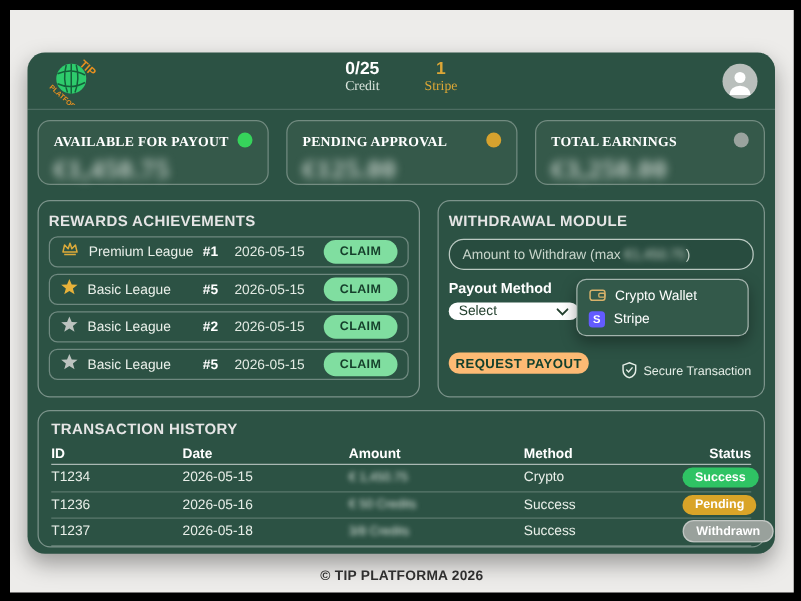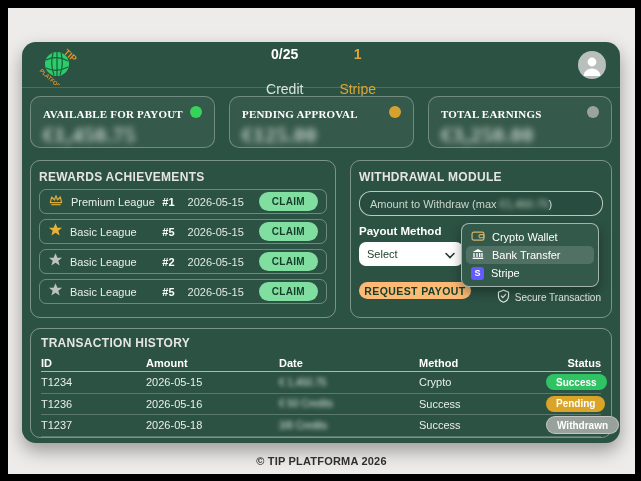--- a/index.html
+++ b/index.html
@@ -8,21 +8,21 @@
   .screen { position:absolute; left:8px; top:8px; width:627px; height:466px; background:#edecea; }
   .card { position:absolute; left:14px; top:34px; width:598px; height:401px; background:#2c5244;
           border-radius:14px; box-shadow:0 8px 18px rgba(0,0,0,0.35); }
 
   
   .hdr { position:absolute; left:0; top:0; right:0; height:46px; border-bottom:1px solid rgba(255,255,255,0.16);
          display:flex; align-items:center; padding:0 14px; }
   .hdr-center { position:absolute; left:0; right:0; top:4px; display:flex; justify-content:center; gap:36px; }
   .stat-stack { text-align:center; }
   .stat-stack .v { font-size:14px; font-weight:800; color:#fff; }
-  .stat-stack .l { font-size:14px; color:#d9e4dc; margin-top:19px; }
+  .stat-stack .l { font-size:11px; color:#d9e4dc; margin-top:1px;font-family:Liberation Serif, serif; }
   .stat-stack.gold .v, .stat-stack.gold .l { color:#dba636; }
   .avatar { margin-left:auto; width:28px; height:28px; border-radius:50%; background:#b9bfbc;
             display:flex; align-items:center; justify-content:center; overflow:hidden; }
 
   
   .stats-row { position:absolute; left:8px; top:54px; display:flex; gap:14px;font-family:Liberation Serif, serif; }
   .stat-card { height:52px; background:#35594a; border:1px solid rgba(255,255,255,0.30); border-radius:10px;
                padding:7px 12px 0 12px; position:relative; }
   .stat-card.w1 { width:185px; } .stat-card.w2 { width:185px; } .stat-card.w3 { width:184px; }
   .stat-card .lbl { font-size:11px; font-weight:800; color:#fff; letter-spacing:0.2px; }
@@ -44,21 +44,21 @@
   .claim-btn { background:#80dea0; color:#153f2b; font-size:10px; font-weight:800; letter-spacing:0.3px;
                border:none; border-radius:999px; padding:4px 13px; cursor:pointer; }
 
   
   .withdraw { left:328px; top:118px; width:262px; height:158px; padding:9px 8px; }
   .amount-input { margin-top:7px; height:25px; border:1.5px solid rgba(236,244,239,0.75); border-radius:12px;
                   background:rgba(8,28,18,0.10); display:flex; align-items:center; padding:0 10px;
                   font-size:11px; color:#c9d6cc; white-space:pre; }
   .amount-input .blurred { filter:blur(2.6px); }
   .pm-label { font-size:11.5px; font-weight:700; color:#fff; margin-top:9px; }
-  .select { margin-top:5px; width:104px; height:24px; background:#fff; border-radius:7px; display:flex;
+  .select { margin-top:5px; width:104px; height:14px; background:#fff; border-radius:7px; display:flex;
             align-items:center; justify-content:space-between; padding:0 8px; cursor:pointer; }
   .select .sel-txt { font-size:11px; color:#23402e; }
   .dropdown { position:absolute; left:110px; top:62px; width:138px; background:#33594a;
               border:1px solid rgba(255,255,255,0.55); border-radius:8px; padding:4px;
               box-shadow:0 5px 12px rgba(0,0,0,0.35); z-index:6; }
   .dd-item { height:18px; display:flex; align-items:center; gap:7px; padding:0 5px; border-radius:5px;
              font-size:11px; color:#fff; cursor:pointer;text-align:right; }
   .dd-item.hl { background:rgba(255,255,255,0.15); }
   .stripe-sq { width:13px; height:13px; border-radius:3px; background:#635bff; color:#fff; font-size:9px;
                font-weight:800; display:flex; align-items:center; justify-content:center; }
@@ -209,33 +209,20 @@
       <div class="dropdown">
         <div class="dd-item">
           <span>
             <svg width="14" height="12" viewBox="0 0 20 16">
                 <rect x="1.5" y="2.5" width="17" height="11.5" rx="2.5" fill="none" stroke="#d8b26a" stroke-width="1.7"></rect>
                 <rect x="11.5" y="6" width="7" height="4.5" rx="1.5" fill="none" stroke="#d8b26a" stroke-width="1.5"></rect>
               </svg>
           </span>
           <span>Crypto Wallet</span>
         </div>
-        <div class="dd-item hl">
-          <span>
-            <svg width="14" height="12" viewBox="0 0 20 18">
-                <path d="M2 6 L10 1.5 L18 6 Z" fill="#fff"></path>
-                <rect x="3" y="7.5" width="2" height="6" fill="#fff"></rect>
-                <rect x="7.5" y="7.5" width="2" height="6" fill="#fff"></rect>
-                <rect x="11.5" y="7.5" width="2" height="6" fill="#fff"></rect>
-                <rect x="15" y="7.5" width="2" height="6" fill="#fff"></rect>
-                <rect x="2" y="14.5" width="16" height="2" fill="#fff"></rect>
-              </svg>
-          </span>
-          <span>Bank Transfer</span>
-        </div>
         <div class="dd-item">
           <span class="stripe-sq">S</span>
           <span>Stripe</span>
         </div>
       </div>
 
       <button class="payout-btn">REQUEST PAYOUT</button>
 
       <div class="secure">
         <span>
@@ -246,22 +233,22 @@
         </span>
         <span>Secure Transaction</span>
       </div>
     </div>
 
     <div class="panel trans">
       <div class="panel-title">TRANSACTION HISTORY</div>
 
       <div class="t-grid t-head">
         <span>ID</span>
+        <span>Date</span>
         <span>Amount</span>
-        <span>Date</span>
         <span>Method</span>
         <span class="t-status">Status</span>
       </div>
 
       <div class="t-grid t-row">
         <span>T1234</span>
         <span>2026-05-15</span>
         <span class="t-amount">€ 1,450.75</span>
         <span>Crypto</span>
         <span class="t-status"><span class="pill success">Success</span></span>

